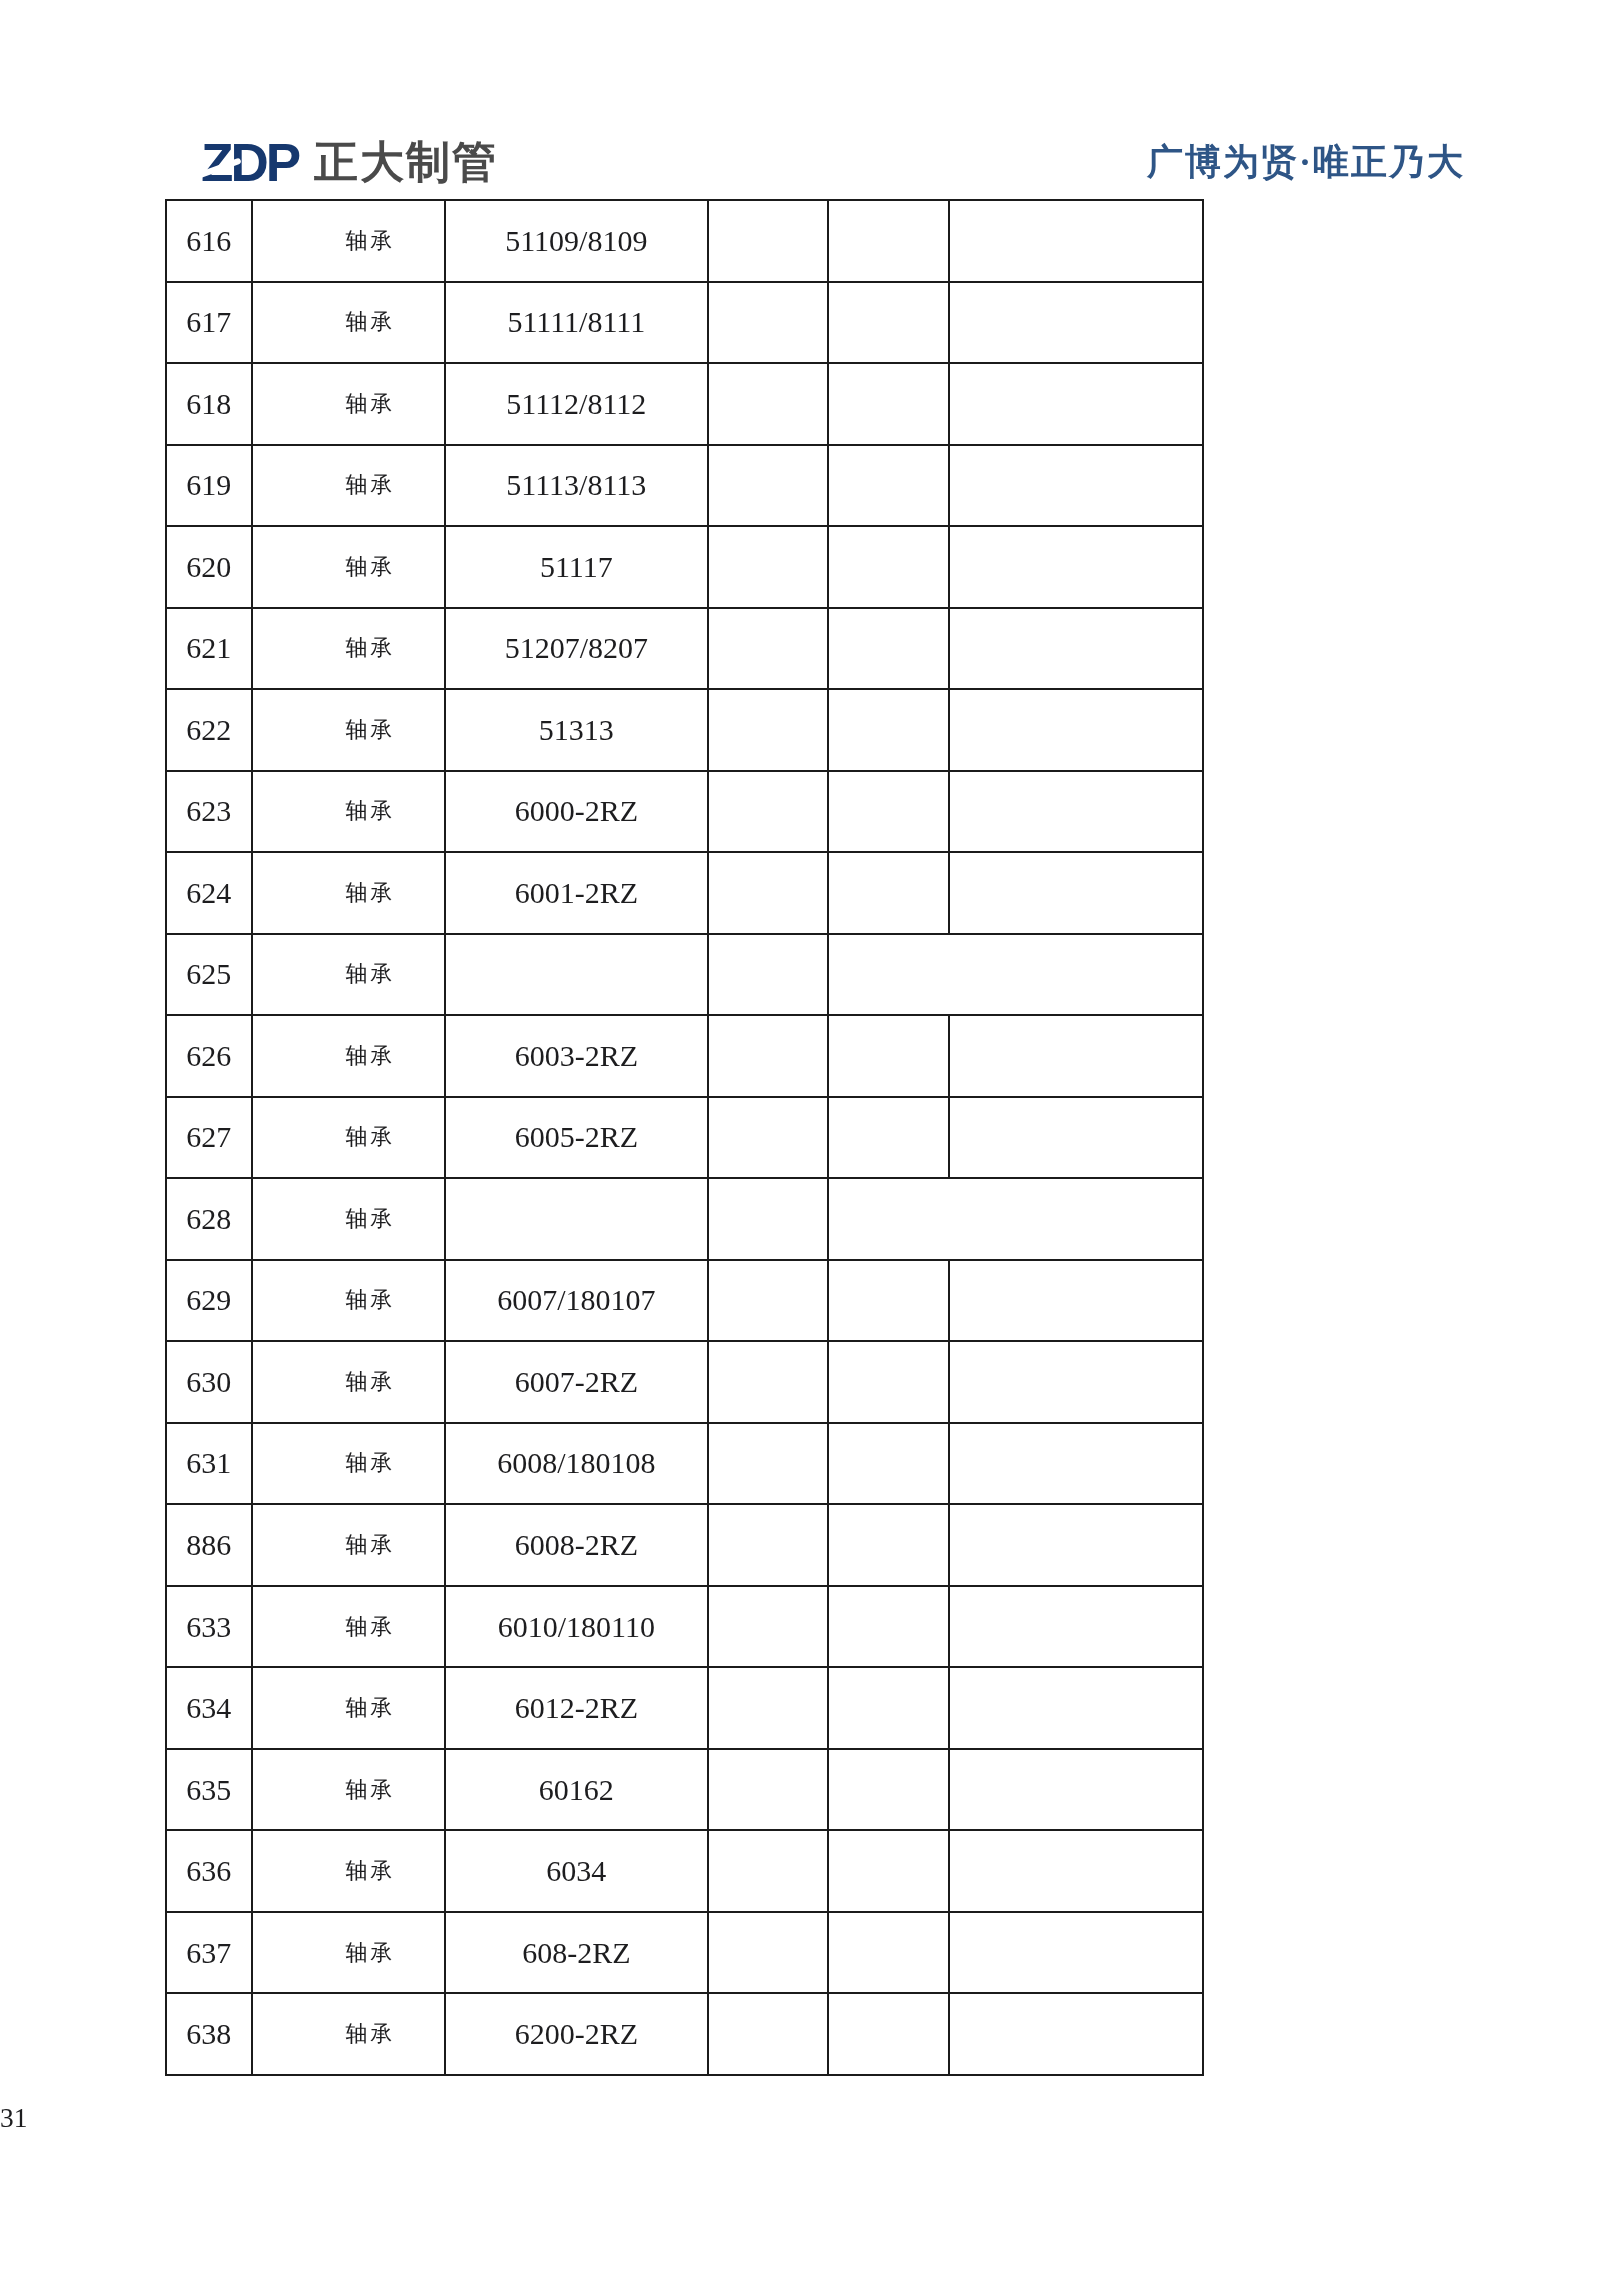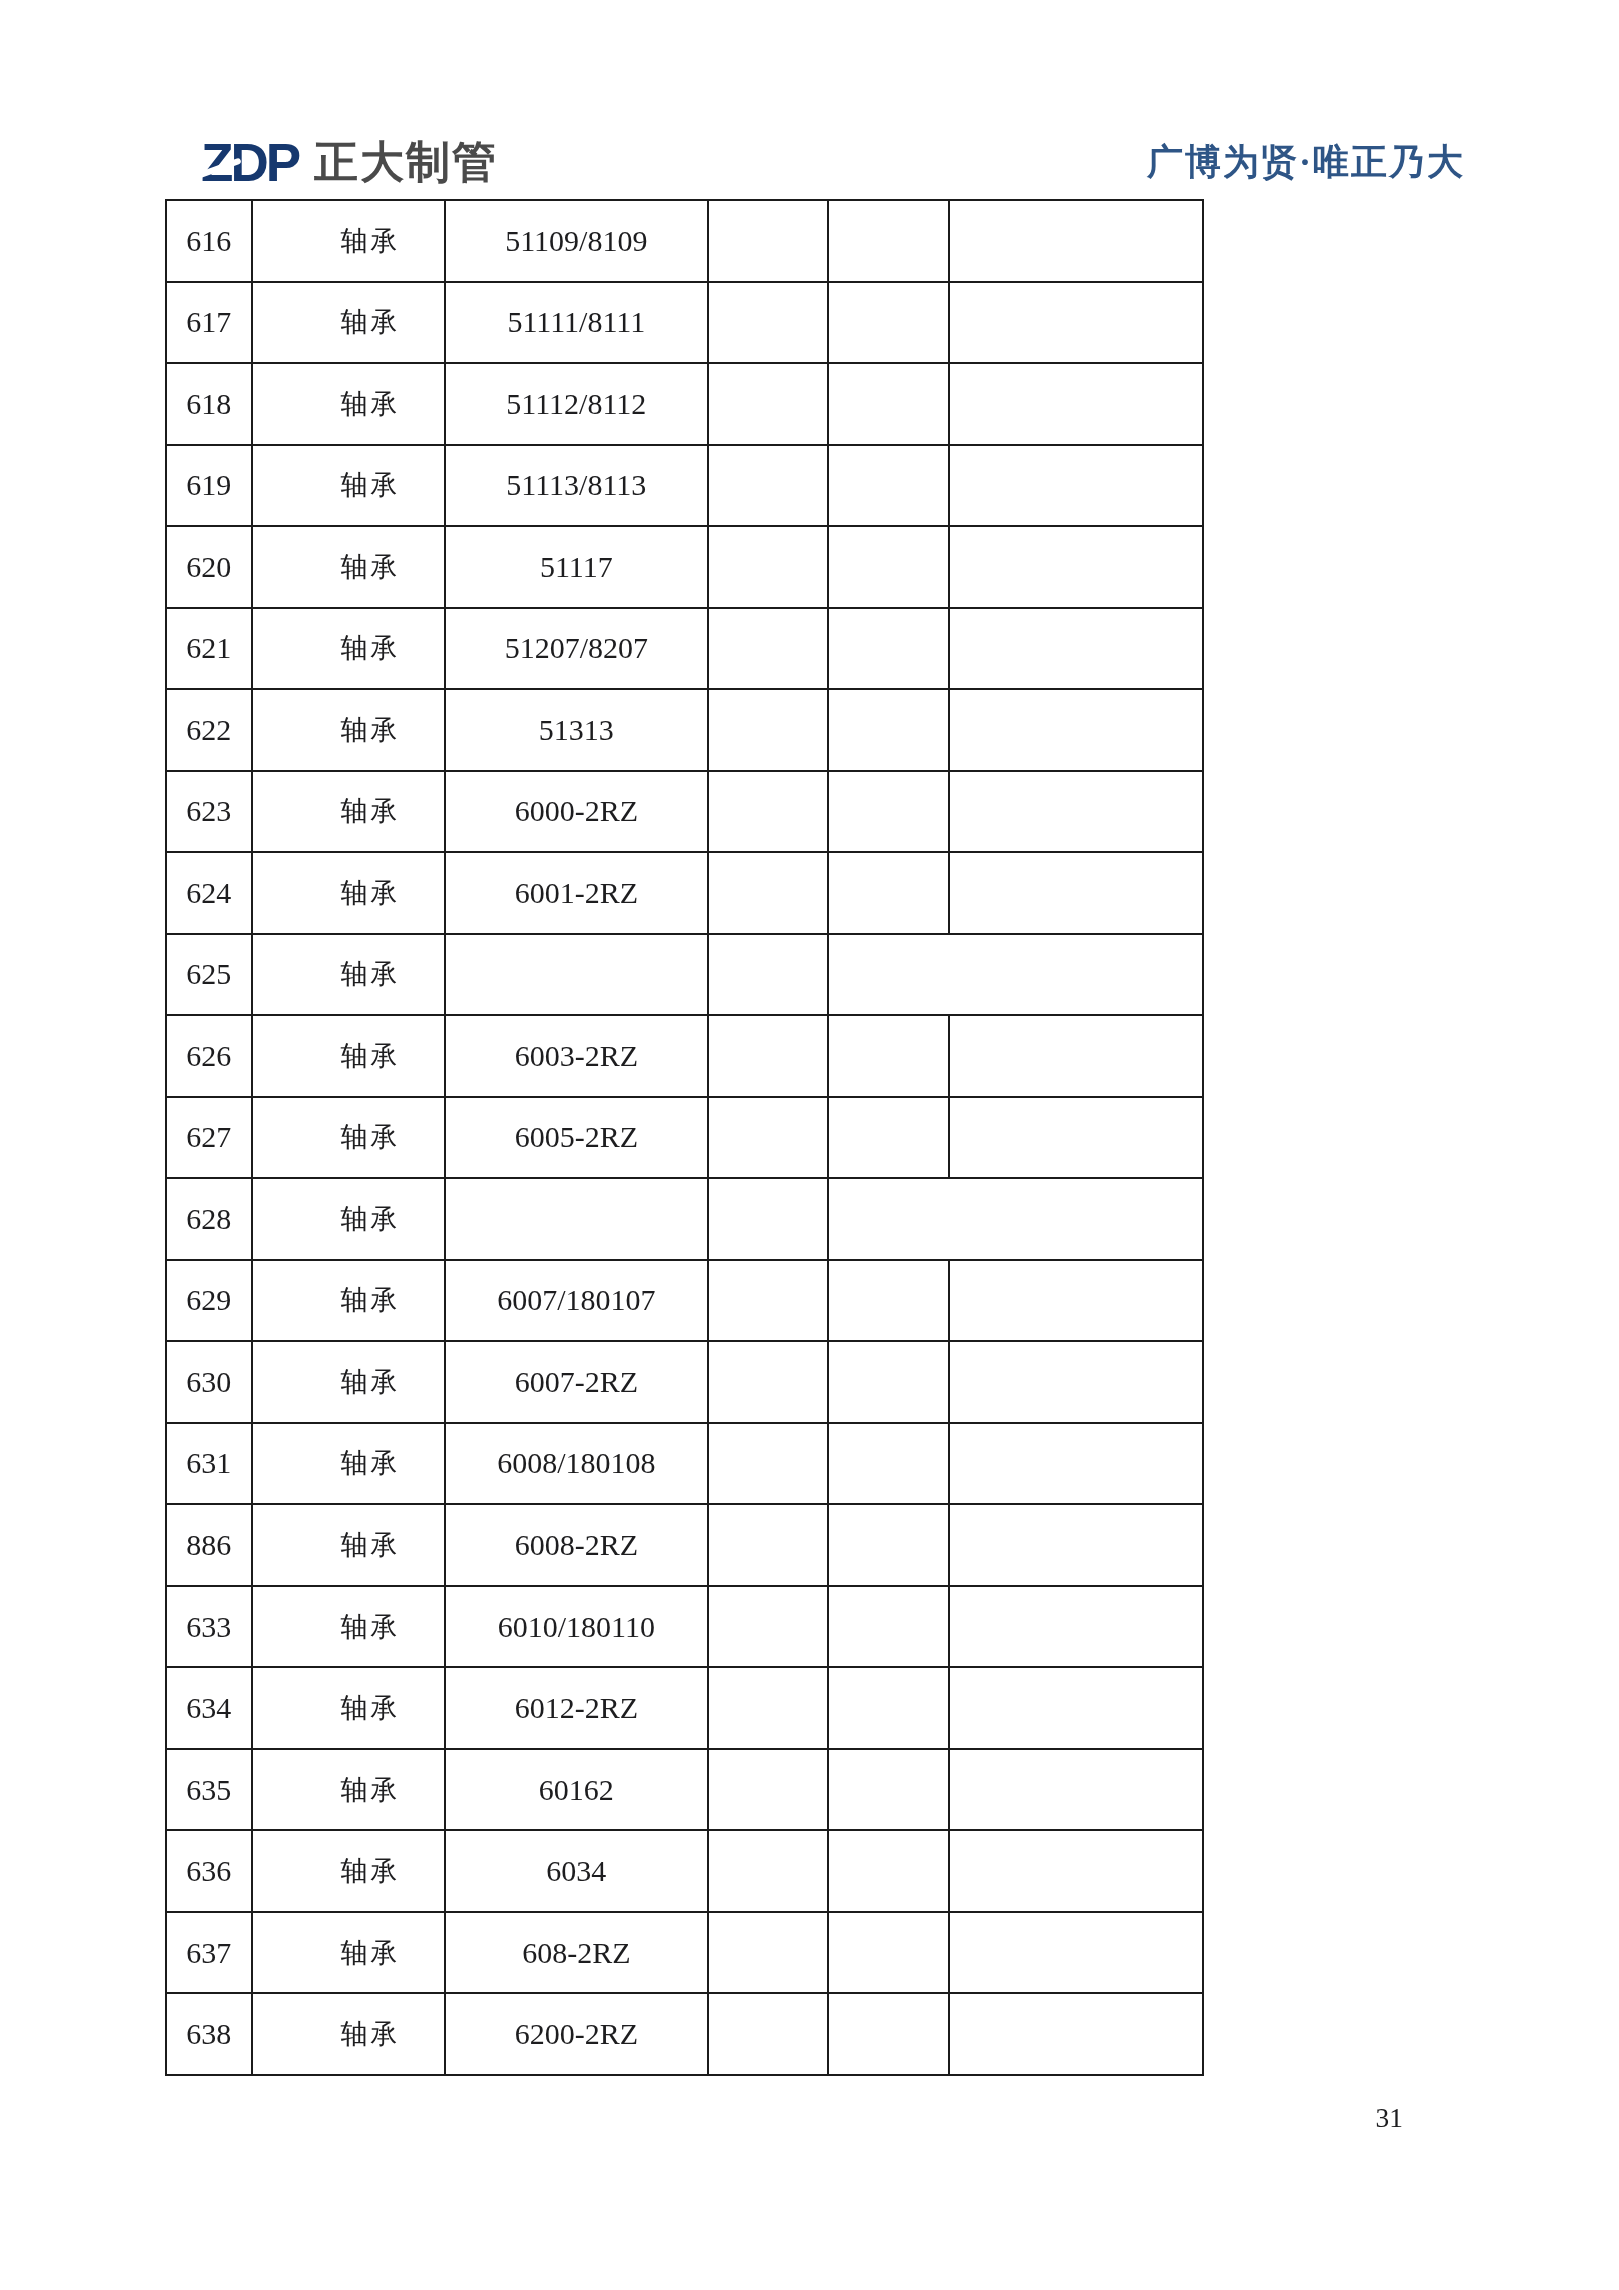--- a/index.html
+++ b/index.html
@@ -90,29 +90,29 @@
   .cell {
     display: flex;
     align-items: center;
     justify-content: center;
     border-right: 2px solid var(--border, #1b1b1b);
     font-size: 30px;
     color: var(--text, #1d1d1f);
     overflow: hidden;
   }
   .cell:last-child { border-right: none; }
-  .cell.cjk { letter-spacing: 2.9px; font-size: 27px; margin-left: 44px; }
+  .cell.cjk { letter-spacing: 2.9px; font-size: 22px; margin-left: 44px; }
 
   
   .page-footer {
     position: absolute;
     left: 0;
     top: 2103px;
     width: 1403px;
-    text-align: right;
+    text-align: left;
     font-size: 27.4px;
     color: var(--text, #1d1d1f);
   }
 </style>
 </head>
 <body>
 
 <div class="header-logo">
   <span class="logo-zdp">ZDP</span>
   <span class="logo-cn">正大制管</span>

